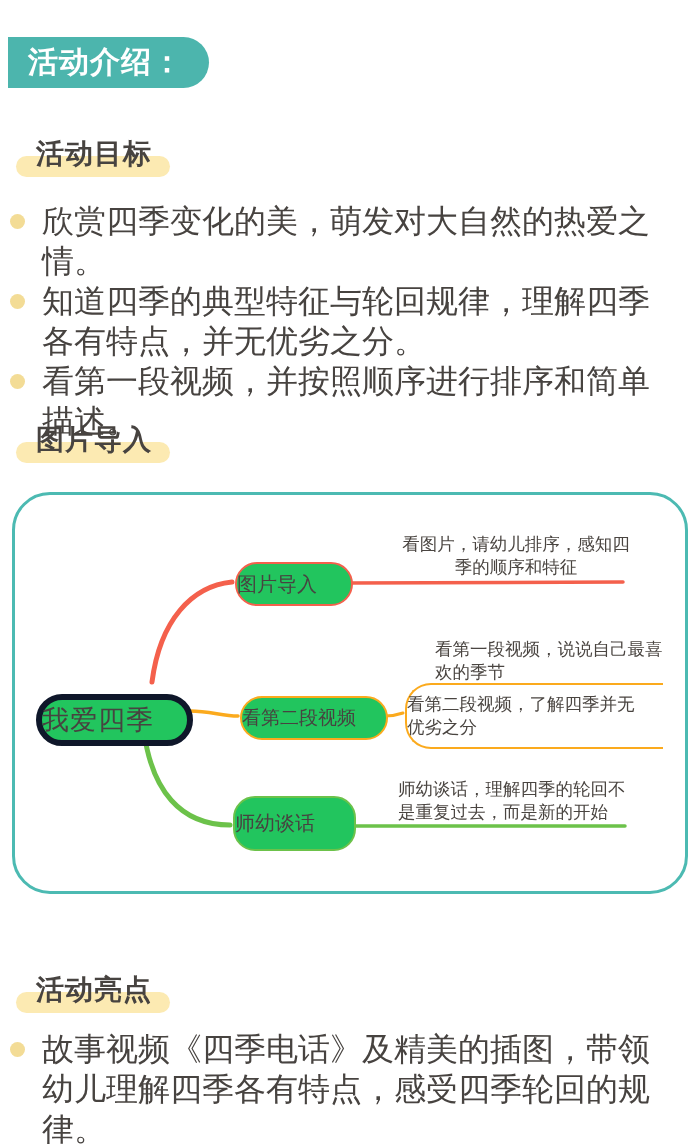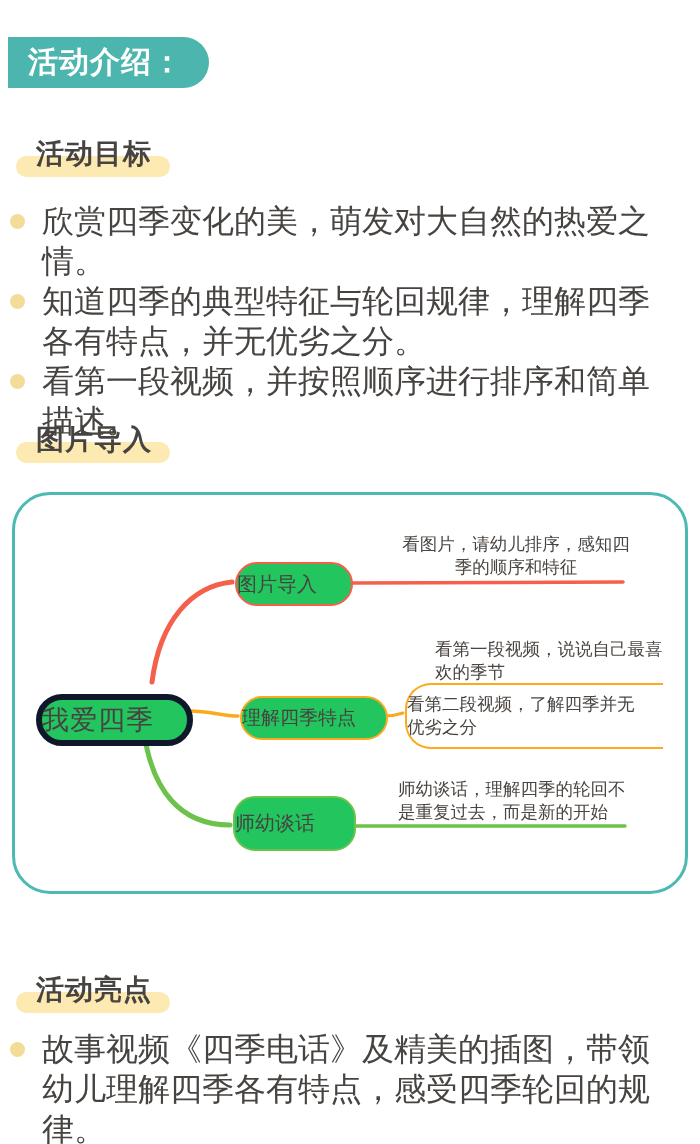--- a/index.html
+++ b/index.html
@@ -171,21 +171,21 @@
 
   <div class="mm-node mm-root">
     <span>我爱四季</span>
   </div>
 
   <div class="mm-node mm-b1">
     <span>图片导入</span>
   </div>
 
   <div class="mm-node mm-b2">
-    <span>理解四季特点</span>
+    <span>看第二段视频</span>
   </div>
 
   <div class="mm-node mm-b3">
     <span>师幼谈话</span>
   </div>
 
   <div class="mm-note mm-note1">看图片，请幼儿排序，感知四季的顺序和特征</div>
 
   <div class="mm-note mm-note2">看第一段视频，说说自己最喜欢的季节</div>
 

